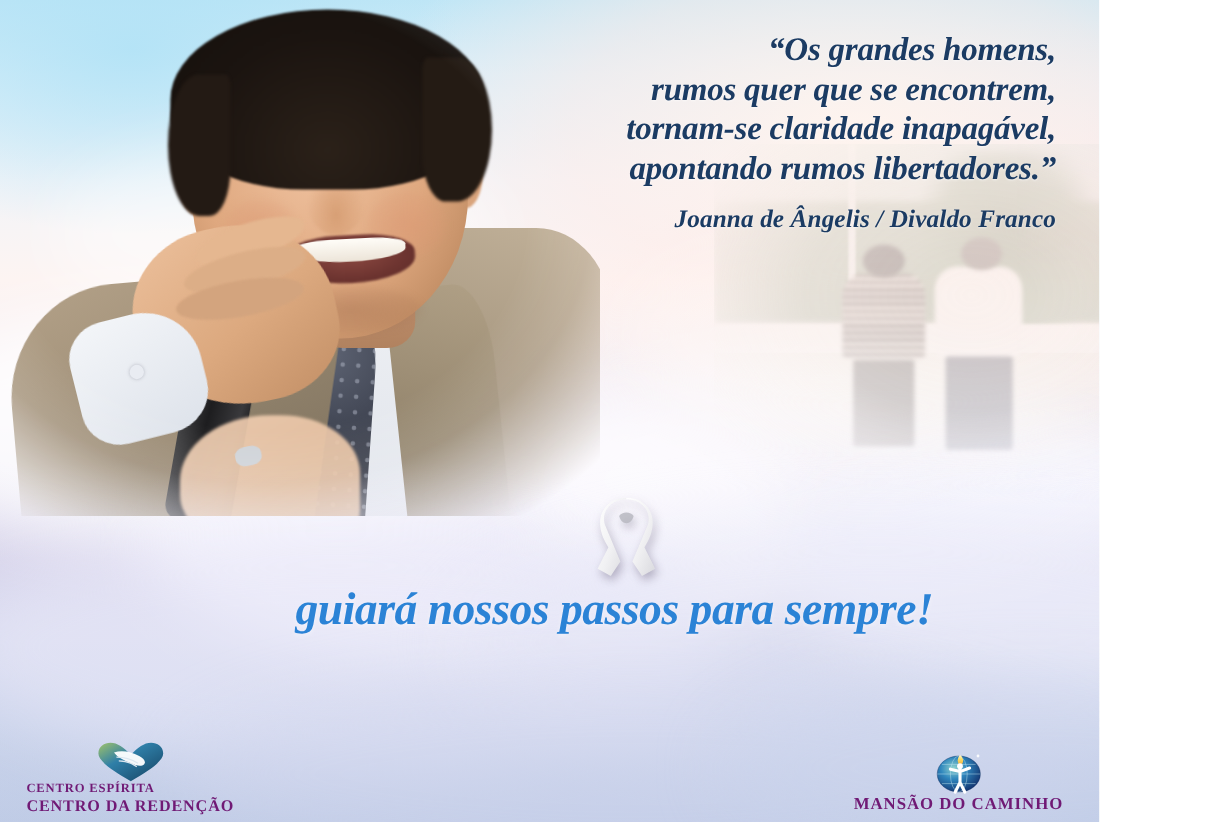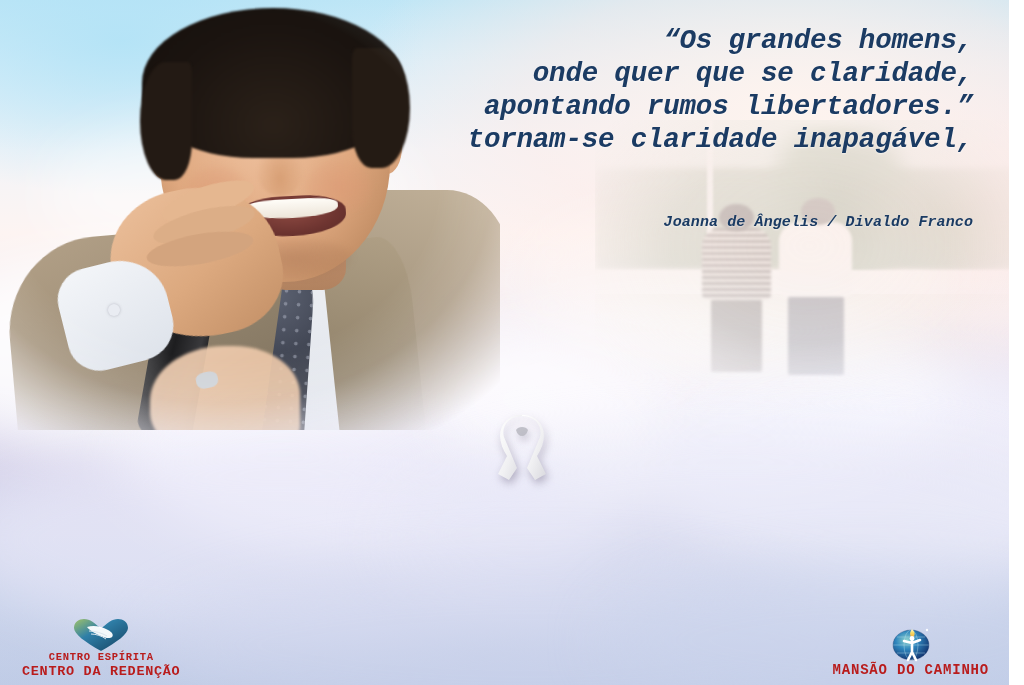--- a/index.html
+++ b/index.html
@@ -3,24 +3,24 @@
 <meta charset="utf-8">
 <title>Memorial Tribute</title>
 <style>
   html, body {
     margin: 0;
     padding: 0;
     background: #ffffff;
   }
   #poster {
     position: relative;
-    width: 1009px;
+    width: 916px;
     height: 685px;
     overflow: hidden;
-    font-family: Liberation Mono, monospace;
+    font-family: Liberation Serif, serif;
     background: #e9eef6;
   }
 
   
   .bg-sky {
     position: absolute;
     inset: 0;
     background:
       linear-gradient(180deg,
         #bfe6f6 0%,
@@ -165,24 +165,23 @@
   .quote-line { display: block; white-space: nowrap; }
   .quote-attr {
     position: absolute;
     right: 36px;
     top: 170px;
     width: 560px;
     text-align: right;
     color: #1b3b63;
     font-style: italic;
     font-weight: 700;
-    font-size: 15px;
+    font-size: 21px;
     letter-spacing: 0.1px;
     text-shadow: 0 1px 2px rgba(255,255,255,0.55);
-    margin-top: 44px;
   }
 
   
   .ribbon {
     position: absolute;
     left: 487px;
     top: 410px;
     width: 70px;
     height: 78px;
     filter: drop-shadow(2px 4px 4px rgba(90,80,110,0.40));
@@ -200,23 +199,23 @@
     letter-spacing: -0.4px;
     text-shadow: 0 2px 4px rgba(255,255,255,0.45);
   }
   .hl1 { display:block; font-size: 39px; line-height: 44px; color: #2150a8; }
   .hl2 { display:block; font-size: 37px; line-height: 42px; color: #1f5bb5; }
   .hl3 { display:block; font-size: 38px; line-height: 43px; color: #2b83d6; }
 
   
   .logo-block { position: absolute; bottom: 6px; display: flex; flex-direction: column; align-items: center; }
   .logo-left  { left: 22px; }
-  .logo-right { right: 20px; }
+  .logo-right { right: 30px; }
   .logo-mark  { display:block; }
-  .logo-text  { text-align: center; color: #b91c1c; font-weight: 700; line-height: 1.12; }
+  .logo-text  { text-align: left; color: #701a75; font-weight: 700; line-height: 1.12; }
   .logo-text .l-small { display:block; font-size: 10.5px; letter-spacing: 0.7px; }
   .logo-text .l-big   { display:block; font-size: 13.5px; letter-spacing: 0.7px; }
   .logo-text .l-one   { display:block; font-size: 14px; letter-spacing: 0.8px; }
 
   
   .haze {
     position: absolute; inset: 0; pointer-events: none;
     background:
       linear-gradient(180deg, rgba(255,255,255,0) 56%, rgba(225,228,243,0.22) 78%, rgba(200,210,235,0.30) 100%);
   }
@@ -294,42 +293,43 @@
     <div class="pt cuff"></div>
     <div class="pt cuff-btn"></div>
     <div class="pt hand2"></div>
     <div class="pt ring"></div>
   </div>
 
   <div class="haze"></div>
 
   <div class="quote">
     <span class="quote-line">“Os grandes homens,</span>
-    <span class="quote-line">onde quer que se claridade,</span>
+    <span class="quote-line">rumos quer que se encontrem,</span>
+    <span class="quote-line">tornam-se claridade inapagável,</span>
     <span class="quote-line">apontando rumos libertadores.”</span>
-    <span class="quote-line">tornam-se claridade inapagável,</span>
   </div>
   <div class="quote-attr">Joanna de Ângelis / Divaldo Franco</div>
 
   <svg class="ribbon" viewBox="0 0 70 78">
     <defs>
       <linearGradient id="ribGrad" x1="0" y1="0" x2="1" y2="1">
         <stop offset="0%" stop-color="#ffffff"></stop>
         <stop offset="55%" stop-color="#f1f1f3"></stop>
         <stop offset="100%" stop-color="#d9d9de"></stop>
       </linearGradient>
     </defs>
     <path d="M35 6 C22 6 14 16 17 27 L30 58 L22 70 L11 64 L20 46
              C12 34 10 20 19 11 C24 6 29 5 35 5 Z" fill="url(#ribGrad)"></path>
     <path d="M35 6 C48 6 56 16 53 27 L40 58 L48 70 L59 64 L50 46
              C58 34 60 20 51 11 C46 6 41 5 35 5 Z" fill="url(#ribGrad)"></path>
     <path d="M29 20 C31 28 39 28 41 20 C39 16 31 16 29 20 Z" fill="#b9b9c1" opacity="0.85"></path>
   </svg>
 
   <div class="headline">
+    <span class="hl3">guiará nossos passos para sempre!</span>
   </div>
 
   <div class="logo-block logo-left">
     <svg class="logo-mark" width="62" height="34" viewBox="0 0 62 34">
       <defs>
         <linearGradient id="heartG" x1="0" y1="0" x2="1" y2="1">
           <stop offset="0%" stop-color="#9fc26a"></stop>
           <stop offset="38%" stop-color="#2f7fa8"></stop>
           <stop offset="100%" stop-color="#14405f"></stop>
         </linearGradient>

